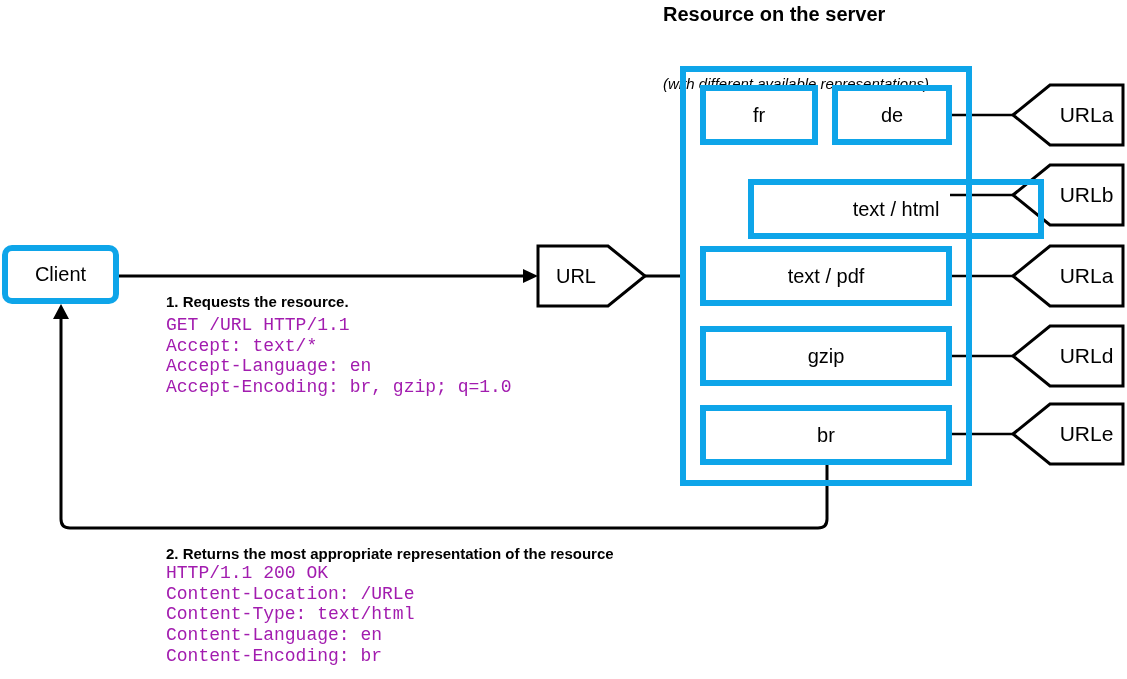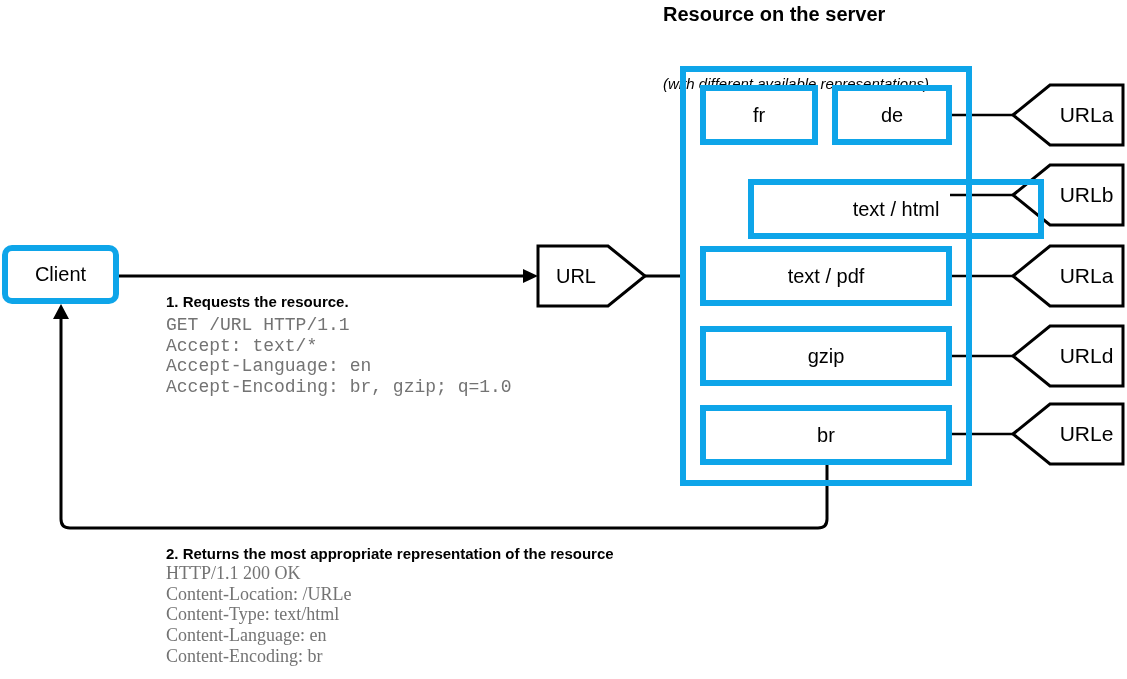--- a/index.html
+++ b/index.html
@@ -51,24 +51,24 @@
   .step-label{
     font-size:15px;font-weight:bold;
     white-space:nowrap;
   }
   .step1{left:166px;top:293px;}
   .step2{left:166px;top:545px;}
   .mono-block{
     font-family:"Liberation Mono", monospace;
     font-size:18px;line-height:20.7px;
     white-space:pre;
-    color:#737373;
+    color:#a21caf;
   }
   .pre1{left:166px;top:315px;}
-  .pre2{left:166px;top:563px;font-family:Liberation Serif, serif;}
+  .pre2{left:166px;top:563px;}
 </style>
 </head>
 <body>
 
 <div class="canvas">
 
   <svg class="shapes" viewBox="0 0 1127 679" xmlns="http://www.w3.org/2000/svg">
 
     <line x1="119" y1="276" x2="525" y2="276" stroke="#000" stroke-width="3"></line>
     <polygon points="538,276 523,269 523,283" fill="#000"></polygon>

